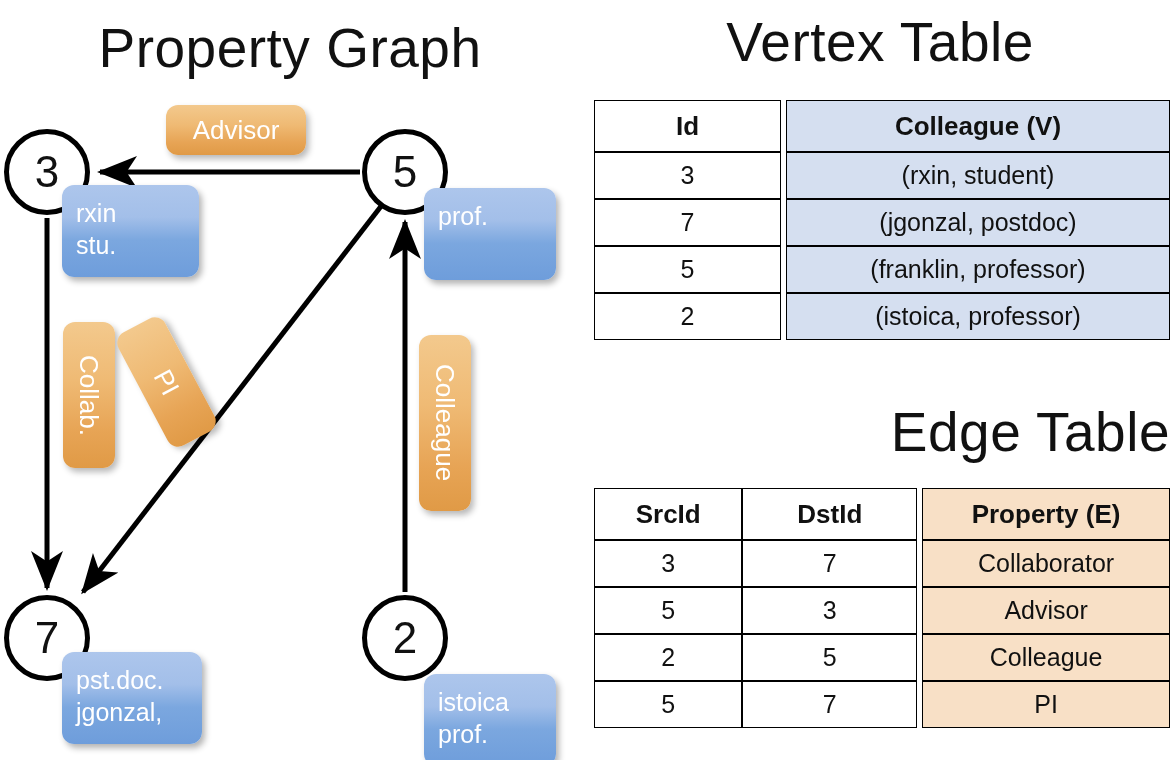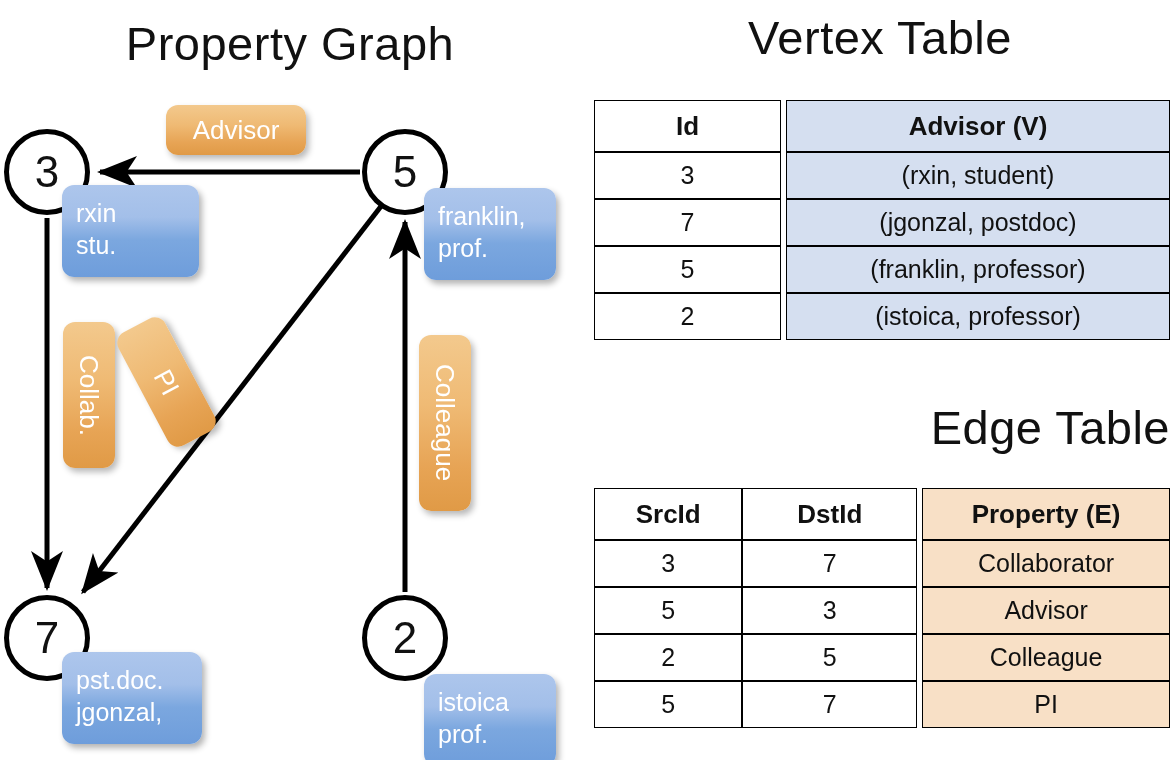--- a/index.html
+++ b/index.html
@@ -14,21 +14,21 @@
     overflow: hidden;
     font-family: "Liberation Sans", sans-serif;
     color: #000;
   }
 
   
   .section-title {
     position: absolute;
     font-family: "Liberation Sans", sans-serif;
     font-weight: 300;
-    font-size: 47px;
+    font-size: 55px;
     letter-spacing: 0.5px;
     color: #111;
     white-space: nowrap;
     text-align: center;
   }
   #title-property-graph { left: 0px;   top: 16px;  width: 580px; }
   #title-vertex-table  { left: 590px; top: 10px;  width: 580px; }
   #title-edge-table    { left: 590px; top: 400px; width: 580px; text-align: right; }
 
   
@@ -185,21 +185,20 @@
   </div>
   <div class="node" id="node-2">
     <span>2</span>
   </div>
 
   <div class="prop-box" id="prop-3">
     <div>rxin</div>
     <div>stu.</div>
   </div>
   <div class="prop-box" id="prop-5">
-    <div>franklin,</div>
     <div>prof.</div>
   </div>
   <div class="prop-box" id="prop-7">
     <div>pst.doc.</div>
     <div>jgonzal,</div>
   </div>
   <div class="prop-box" id="prop-2">
     <div>istoica</div>
     <div>prof.</div>
   </div>
@@ -218,21 +217,21 @@
   </div>
 </div>
 
 <div class="section-title" id="title-vertex-table">Vertex Table</div>
 
 <table class="tbl" id="vertex-table">
   <thead>
     <tr>
       <th class="col-id">Id</th>
       <td class="gap-col"></td>
-      <th class="col-prop v-prop">Advisor (V)</th>
+      <th class="col-prop v-prop">Colleague (V)</th>
     </tr>
   </thead>
   <tbody>
     <tr>
       <td>3</td>
       <td class="gap-col"></td>
       <td class="v-prop">(rxin, student)</td>
     </tr>
     <tr>
       <td>7</td>

